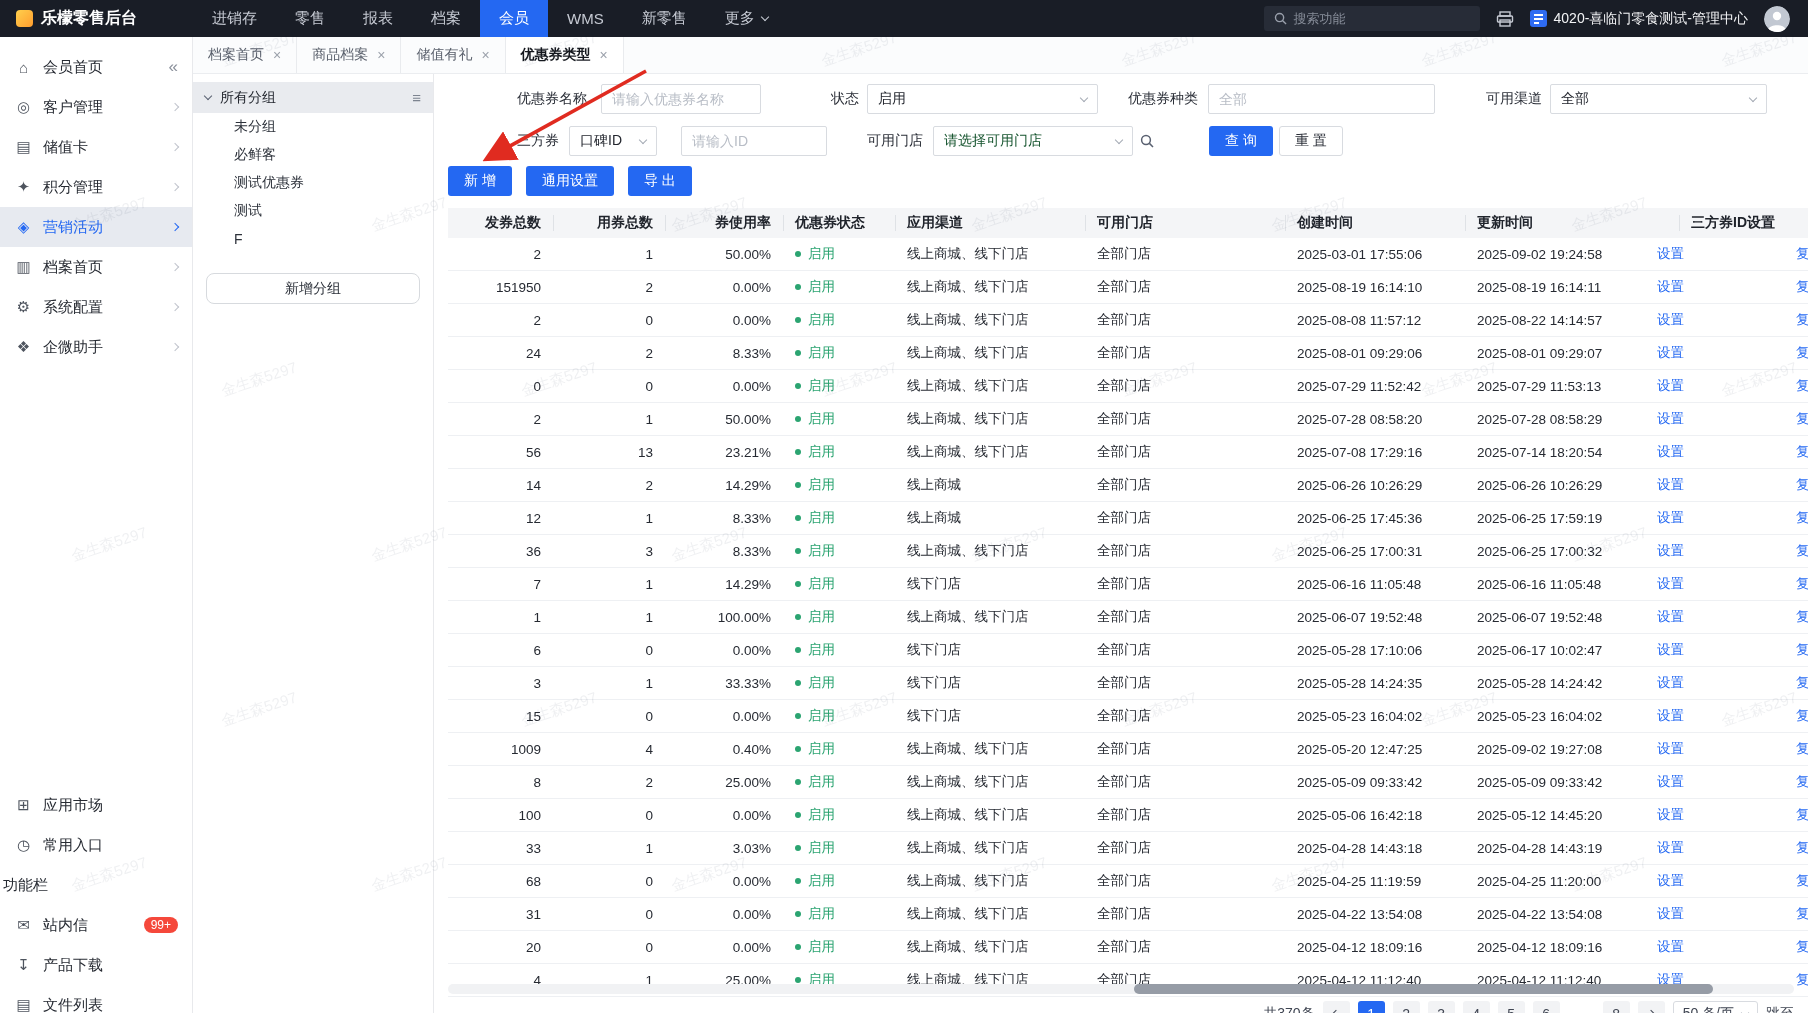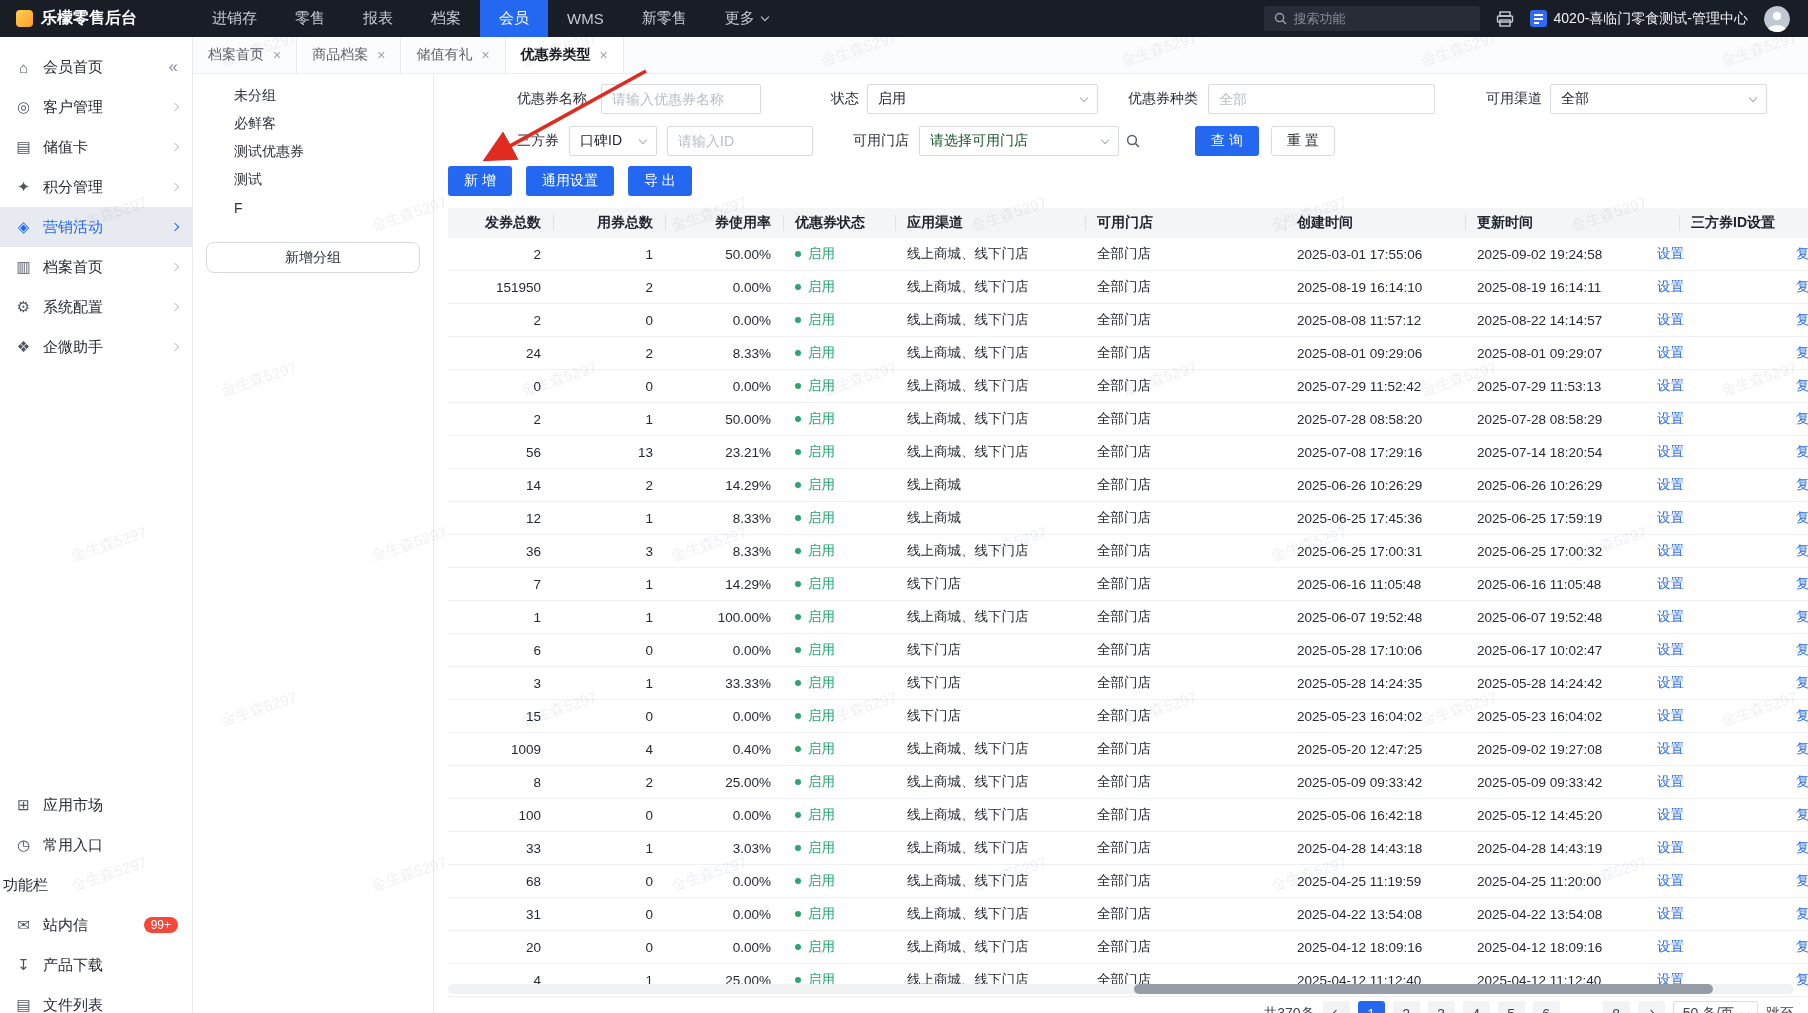--- a/index.html
+++ b/index.html
@@ -260,20 +260,25 @@
         </div>
         <div class="tab active">
           <span>优惠券类型</span>
           <span class="x">×</span>
         </div>
       </div>
 
     <div class="cols">
 
       <div class="tree">
+        <div class="tree-root">
+          <span class="chev down"></span>
+          <span>所有分组</span>
+          <span class="list-ic">≡</span>
+        </div>
         <div id="tree-children">
             <div class="tree-child">未分组</div>
             <div class="tree-child">必鲜客</div>
             <div class="tree-child">测试优惠券</div>
             <div class="tree-child">测试</div>
             <div class="tree-child">F</div>
           </div>
         <div class="add-group">新增分组</div>
       </div>
 
@@ -294,34 +299,34 @@
             <span class="chev down"></span>
           </div>
         </div>
 
         <div class="frow frow2">
           <span class="flabel" style="margin-left:69px">三方券</span>
           <div class="sel" style="width:88px; margin-left:10px">
             <span>口碑ID</span>
             <span class="chev down"></span>
           </div>
-          <input class="inp" style="width: 146px; margin-left: 10px;" placeholder="请输入ID">
+          <input class="inp" style="width: 146px; margin-left: 24px;" placeholder="请输入ID">
           <span class="flabel" style="margin-left:40px">可用门店</span>
           <div class="sel ph" style="width:200px; margin-left:10px">
             <span>请选择可用门店</span>
             <span class="chev down"></span>
           </div>
           <span class="mini-search">
             <svg width="14" height="14" viewBox="0 0 14 14">
                 <circle cx="6" cy="6" r="4.4" fill="none" stroke="#596070" stroke-width="1.5"></circle>
                 <line x1="9.4" y1="9.4" x2="13" y2="13" stroke="#596070" stroke-width="1.5"></line>
               </svg>
           </span>
           <button class="btn primary" style="margin-left:48px">查 询</button>
-          <button class="btn plain" style="margin-left:12px">重 置</button>
+          <button class="btn plain" style="margin-left:6px">重 置</button>
         </div>
 
         <div class="actions">
           <button class="btn primary">新 增</button>
           <button class="btn primary">通用设置</button>
           <button class="btn primary">导 出</button>
         </div>
 
         <div class="tablewrap">
           <div class="thead" id="thead">

